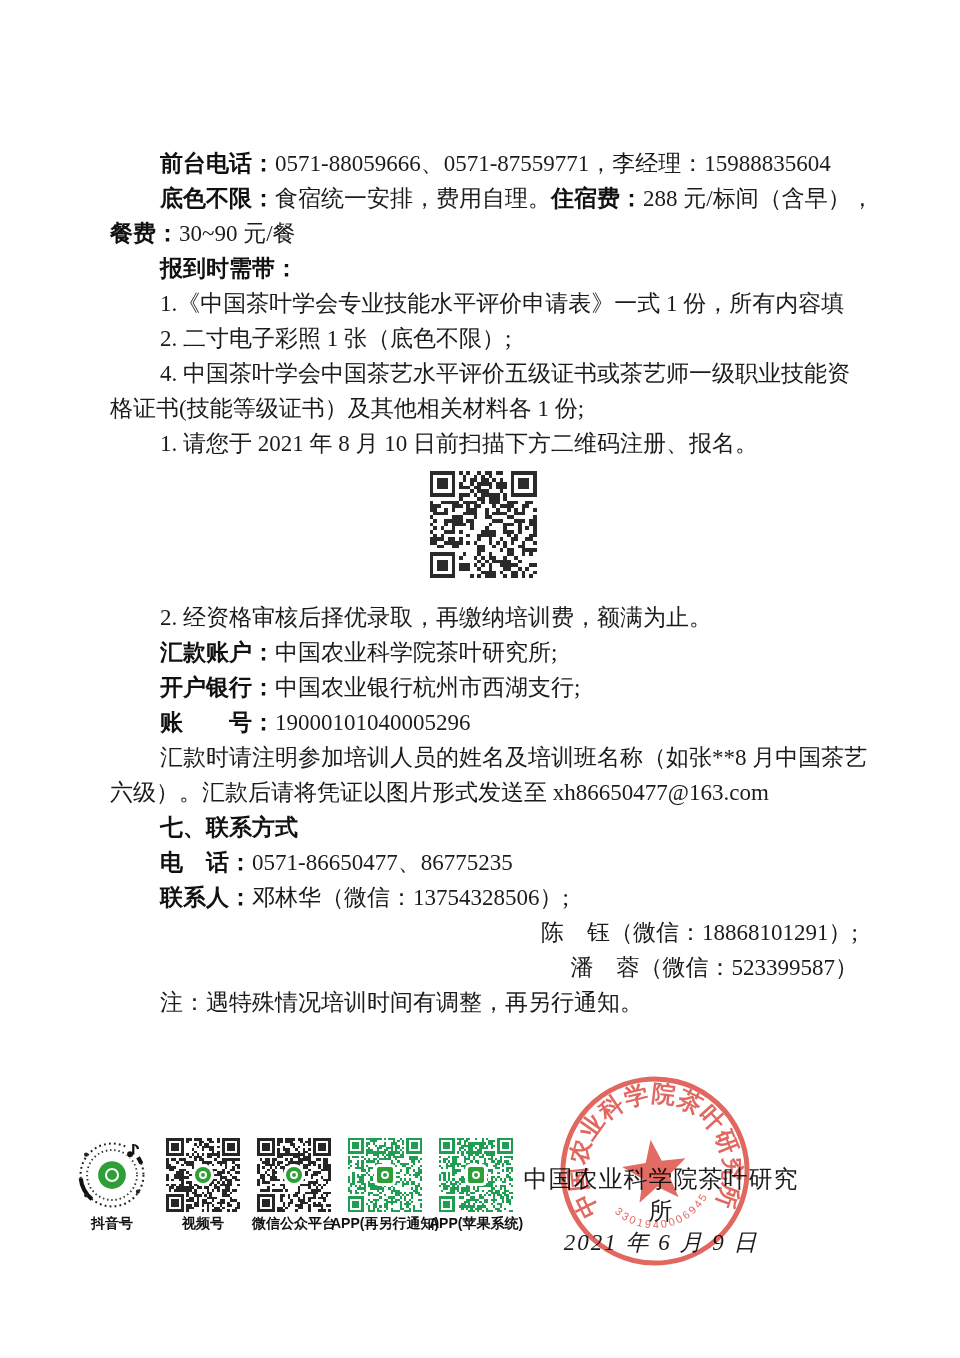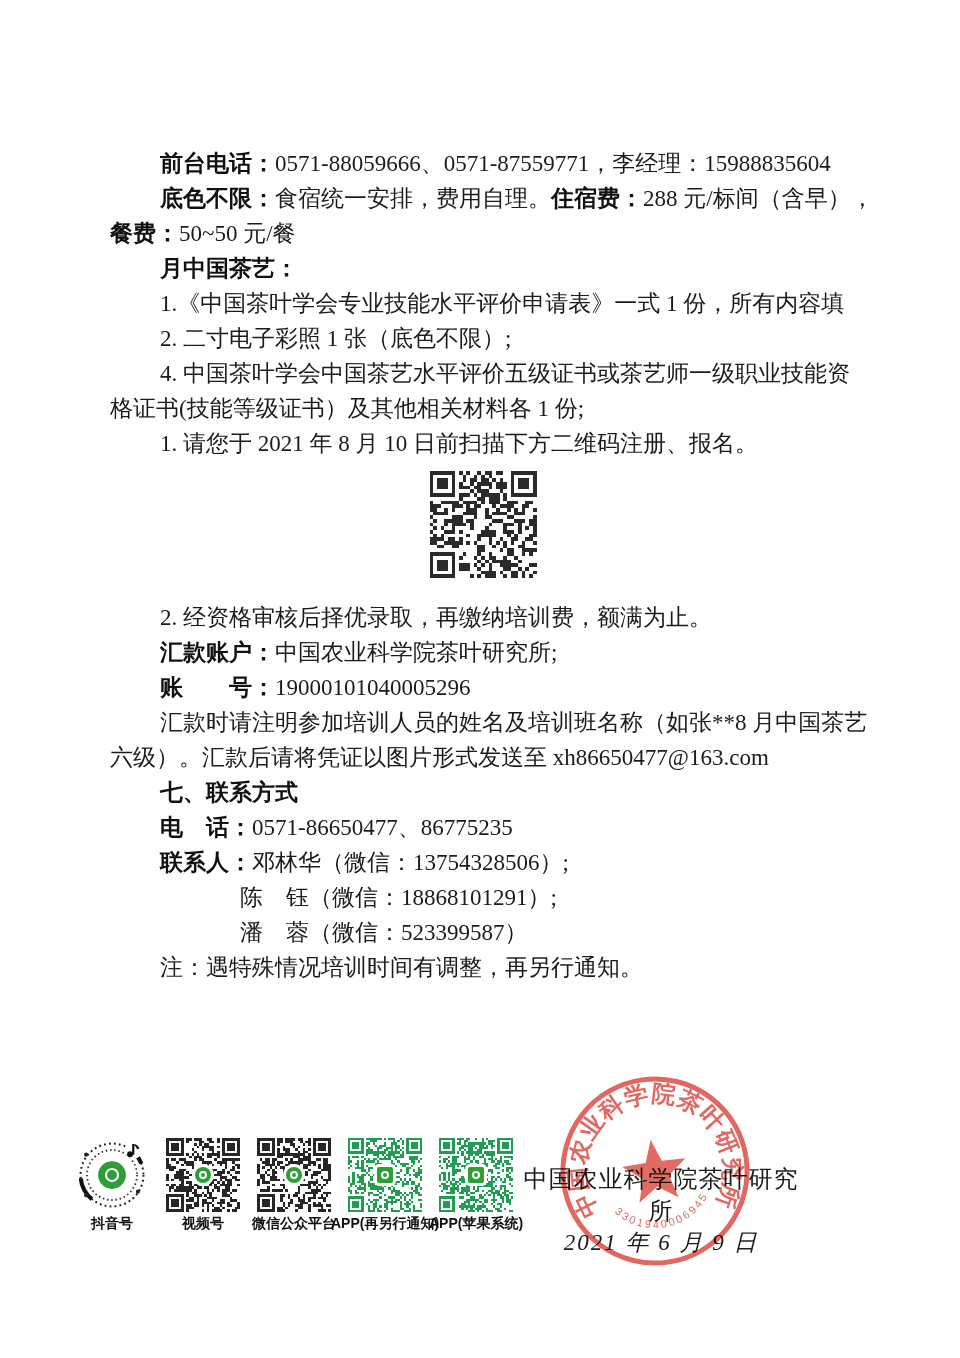--- a/index.html
+++ b/index.html
@@ -1,21 +1,21 @@
 <!DOCTYPE html>
 <html><head>
 <meta charset="utf-8">
 <style>
   html,body{margin:0;padding:0;background:#ffffff;}
   .page{position:relative;width:960px;height:1358px;background:#fff;overflow:hidden;
         font-family:"Liberation Serif","DejaVu Serif",serif;color:#1b1b1b;}
   .doc{position:absolute;left:110px;top:146px;width:748px;font-size:23px;}
   .ln{height:35px;line-height:35px;white-space:nowrap;}
   .ind{padding-left:50px;}
-  .ind2{padding-left:130px;}
+  .ind2{padding-left:130px;text-align:right;}
   .lb{font-family:"Liberation Sans","DejaVu Sans",sans-serif;font-weight:700;color:#111;}
   
   .qr-wrap{height:139px;padding-top:10px;padding-left:314px;box-sizing:border-box;}
   .qr-main{width:118px;height:107px;}
   .qr-box svg{width:100%;height:100%;display:block;}
   
   .qr-row{position:absolute;left:72px;top:1138px;display:flex;gap:11px;}
   .qr-item{width:80px;display:flex;flex-direction:column;align-items:center;}
   .qr-sq{position:relative;width:74px;height:74px;}
   .qr-label{margin-top:3px;font-family:"Liberation Sans","DejaVu Sans",sans-serif;
@@ -45,23 +45,23 @@
 <body>
 
 <div class="page">
 
   <div class="doc">
 
     <div class="ln ind"><b class="lb">前台电话：</b><span>0571-88059666、0571-87559771，李经理：15988835604</span></div>
 
     <div class="ln ind"><b class="lb">底色不限：</b><span>食宿统一安排，费用自理。</span><b class="lb">住宿费：</b><span>288 元/标间（含早），</span></div>
 
-    <div class="ln"><b class="lb">餐费：</b><span>50~50 元/餐</span></div>
-
-    <div class="ln ind"><b class="lb">月中国茶艺：</b></div>
+    <div class="ln"><b class="lb">餐费：</b><span>30~90 元/餐</span></div>
+
+    <div class="ln ind"><b class="lb">报到时需带：</b></div>
 
     <div class="ln ind"><span>1.《中国茶叶学会专业技能水平评价申请表》一式 1 份，所有内容填</span></div>
     <div class="ln ind"><span>2.  二寸电子彩照 1 张（底色不限）;</span></div>
     <div class="ln ind"><span>4. 中国茶叶学会中国茶艺水平评价五级证书或茶艺师一级职业技能资</span></div>
     <div class="ln"><span>格证书(技能等级证书）及其他相关材料各 1 份;</span></div>
 
     <div class="ln ind"><span>1.  请您于 2021 年 8 月 10 日前扫描下方二维码注册、报名。</span></div>
 
     <div class="qr-wrap">
       <div class="qr-box qr-main qrgen">
@@ -390,20 +390,21 @@
             <rect x="1" y="23" width="5" height="5" fill="#fff"></rect>
             <rect x="2" y="24" width="3" height="3" fill="#2a2a2a"></rect>
           </svg>
         </div>
     </div>
 
     <div class="ln ind"><span>2.  经资格审核后择优录取，再缴纳培训费，额满为止。</span></div>
 
     <div class="ln ind"><b class="lb">汇款账户：</b><span>中国农业科学院茶叶研究所;</span></div>
 
+    <div class="ln ind"><b class="lb">开户银行：</b><span>中国农业银行杭州市西湖支行;</span></div>
 
     <div class="ln ind"><b class="lb">账　　号：</b><span>19000101040005296</span></div>
 
     <div class="ln ind"><span>汇款时请注明参加培训人员的姓名及培训班名称（如张**8 月中国茶艺</span></div>
     <div class="ln"><span>六级）。汇款后请将凭证以图片形式发送至 xh86650477@163.com</span></div>
 
     <div class="ln ind"><b class="lb">七、联系方式</b></div>
 
     <div class="ln ind"><b class="lb">电　话：</b><span>0571-86650477、86775235</span></div>
 

